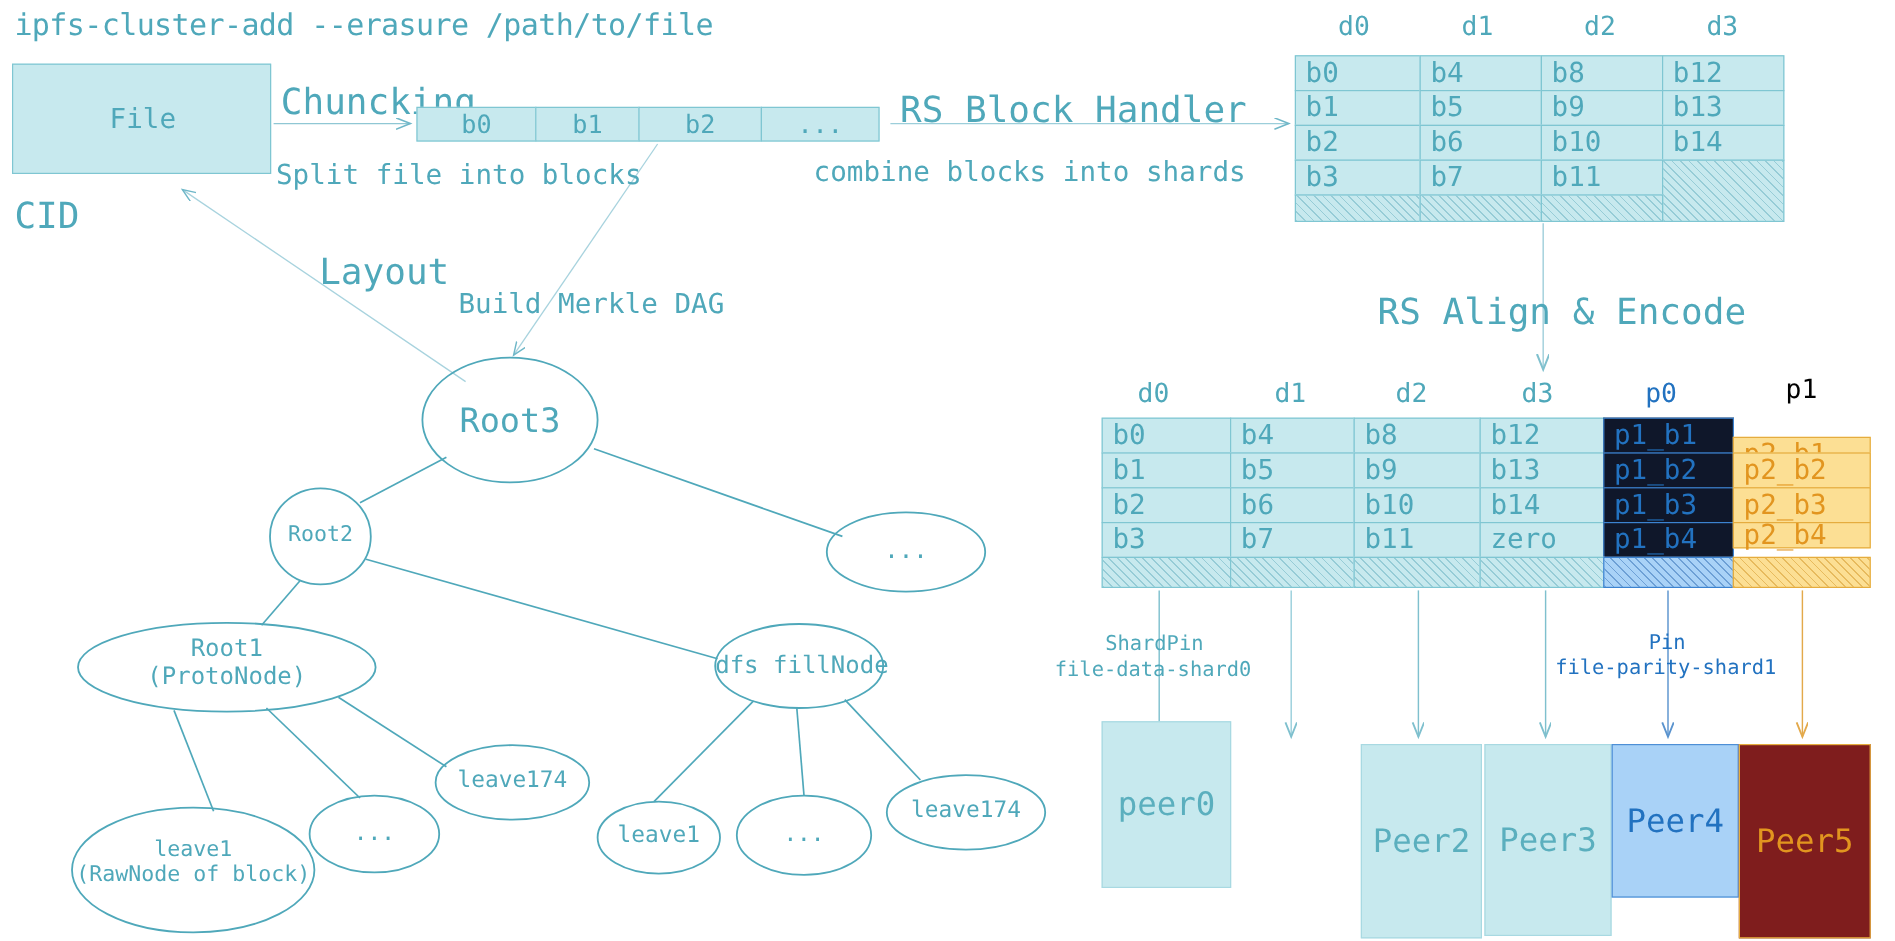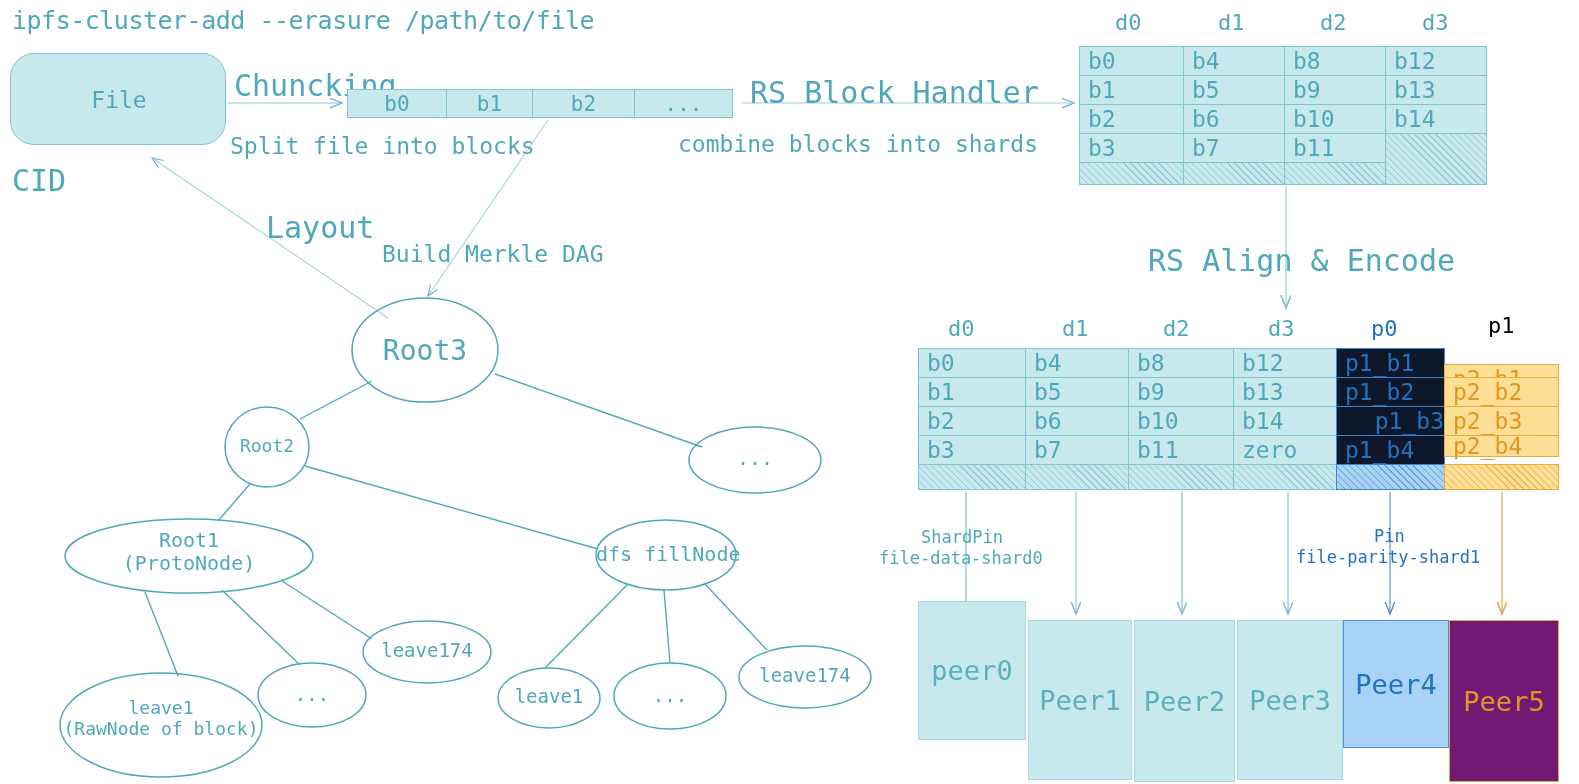--- a/index.html
+++ b/index.html
@@ -11,41 +11,41 @@
   .txt{position:absolute;color:#4FA8BA;white-space:pre;font-family:"DejaVu Sans Mono","Liberation Mono",monospace;}
   .t-cmd{font-size:25px;letter-spacing:-0.5px;}
   .t-big{font-size:30px;margin-top:11px;}
   .t-med{font-size:23px;}
   .t-small{font-size:17px;line-height:21px;}
   .t-col{font-size:22px;}
 
   .blue{color:#2272C0;}
   .orange{color:#000000;}
 
-  .box{position:absolute;box-sizing:border-box;border-radius:24px;}
+  .box{position:absolute;box-sizing:border-box;}
   .fill-teal{background:#C7E9EE;border:1px solid #7FC6D2;}
 
   .cell{position:absolute;box-sizing:border-box;display:flex;align-items:center;
         padding-left:8px;font-size:23px;color:#4FA8BA;}
   .cell.teal{background:#C7E9EE;border:1px solid #7FC6D2;}
   .cell.blueC{background:#0f172a;border:1px solid #3C83D0;color:#2272C0;}
   .cell.orangeC{background:#FCDF94;border:1px solid #E5AC3E;color:#E2951F;}
 
   .hatch-teal{position:absolute;box-sizing:border-box;background:#C7E9EE;border:1px solid #7FC6D2;
     background-image:repeating-linear-gradient(45deg,rgba(110,180,195,.55) 0 1px,rgba(0,0,0,0) 1px 5px);}
   .hatch-blue{position:absolute;box-sizing:border-box;background:#A9D2F7;border:1px solid #3C83D0;
     background-image:repeating-linear-gradient(45deg,rgba(50,110,180,.5) 0 1px,rgba(0,0,0,0) 1px 5px);}
   .hatch-orange{position:absolute;box-sizing:border-box;background:#FCDF94;border:1px solid #E5AC3E;
     background-image:repeating-linear-gradient(45deg,rgba(210,150,40,.5) 0 1px,rgba(0,0,0,0) 1px 5px);}
 
   .peer{position:absolute;box-sizing:border-box;display:flex;align-items:center;justify-content:center;
         font-size:27px;color:#5BAFBE;}
   .peer.teal{background:#C7E9EE;border:1px solid #A8D9E2;}
   .peer.blueC{background:#A9D2F7;border:1px solid #4E8FD6;color:#2272C0;}
-  .peer.orangeC{background:#701a75;border:1px solid #E5AC3E;color:#E2951F;}
+  .peer.orangeC{background:#7f1d1d;border:1px solid #E5AC3E;color:#E2951F;}
 
   .nodeLbl{position:absolute;text-align:center;color:#4FA8BA;white-space:pre;line-height:1.15;
            font-family:"DejaVu Sans Mono","Liberation Mono",monospace;}
 </style>
 </head>
 <body>
 
 <div class="stage">
 
   <svg class="lines" viewBox="0 0 1579 784">
@@ -270,21 +270,21 @@
       </div>
     <div class="cell teal" style="left:107px;top:58px;width:104px;height:30px;">
         <span>b6</span>
       </div>
     <div class="cell teal" style="left:210px;top:58px;width:106px;height:30px;">
         <span>b10</span>
       </div>
     <div class="cell teal" style="left:315px;top:58px;width:104px;height:30px;">
         <span>b14</span>
       </div>
-    <div class="cell blueC" style="left:418px;top:58px;width:109px;height:30px;justify-content:flex-end;">
+    <div class="cell blueC" style="left:418px;top:58px;width:109px;height:30px;">
         <span>p1_b3</span>
       </div>
     <div class="cell orangeC" style="left:526px;top:58px;width:115px;height:30px;">
         <span>p2_b3</span>
       </div>
 
     <div class="cell teal" style="left:0;top:87px;width:108px;height:30px;">
         <span>b3</span>
       </div>
     <div class="cell teal" style="left:107px;top:87px;width:104px;height:30px;">
@@ -318,23 +318,20 @@
   <div class="txt t-col blue" style="left:1371px;top:316px;">p0</div>
   <div class="txt t-col orange" style="left:1488px;top:313px;">p1</div>
 
   <div class="txt t-small" style="left:921px;top:527px;">ShardPin</div>
   <div class="txt t-small" style="left:879px;top:548px;">file-data-shard0</div>
   <div class="txt t-small blue" style="left:1374px;top:526px;">Pin</div>
   <div class="txt t-small blue" style="left:1296px;top:547px;">file-parity-shard1</div>
 
   <div class="peer teal" style="left:918px;top:601px;width:108px;height:139px;">
       <span>peer0</span>
-    </div>
-  <div class="peer teal" style="left:1028px;top:620px;width:104px;height:160px;">
-      <span>Peer1</span>
     </div>
   <div class="peer teal" style="left:1134px;top:620px;width:101px;height:162px;">
       <span>Peer2</span>
     </div>
   <div class="peer teal" style="left:1237px;top:620px;width:106px;height:160px;">
       <span>Peer3</span>
     </div>
   <div class="peer blueC" style="left:1343px;top:620px;width:106px;height:128px;">
       <span>Peer4</span>
     </div>

